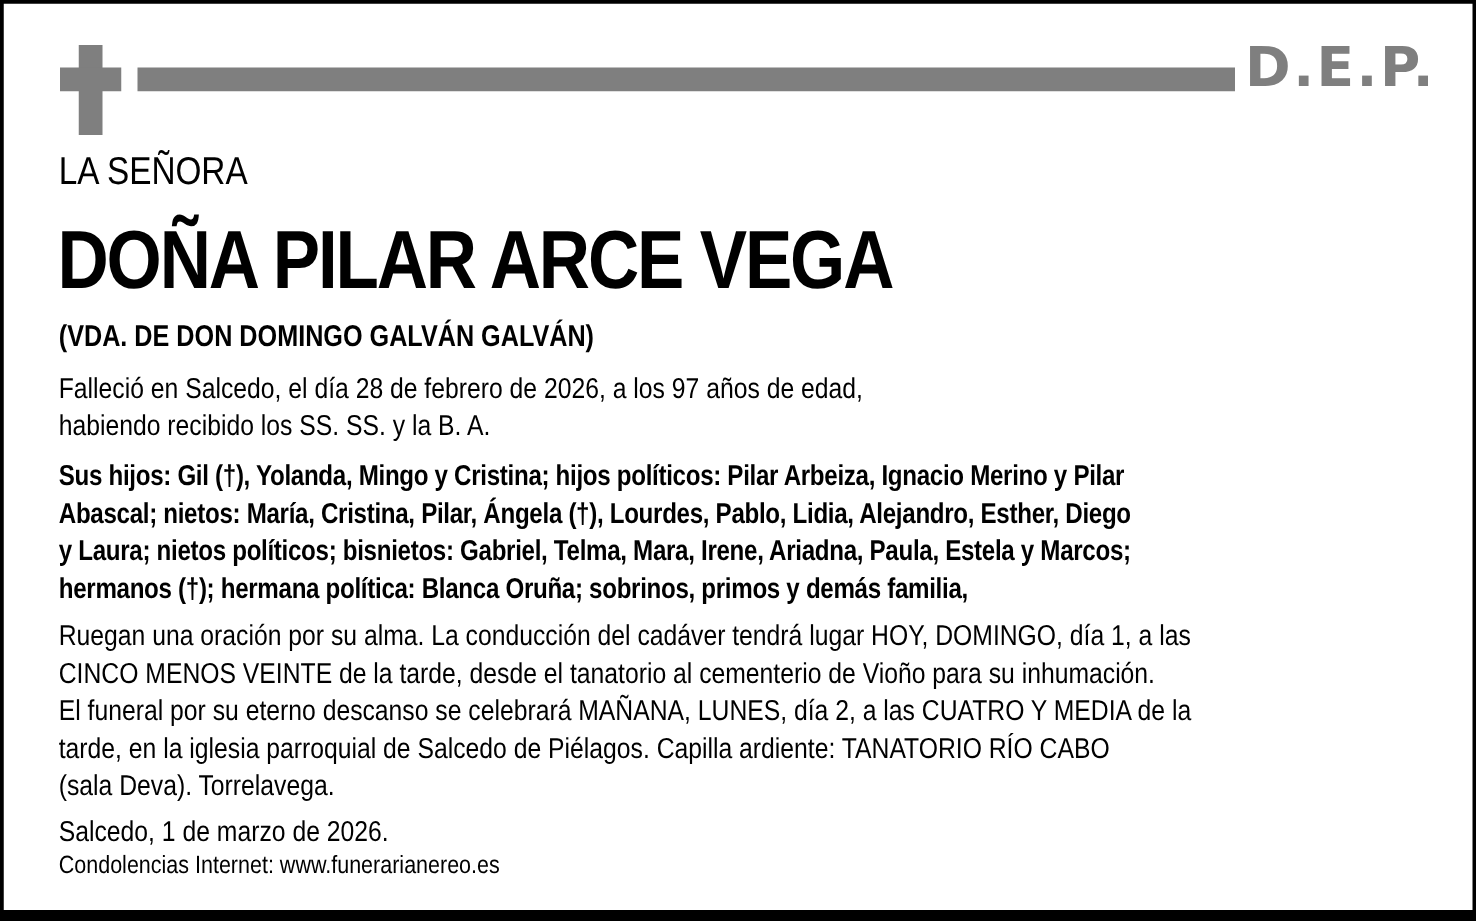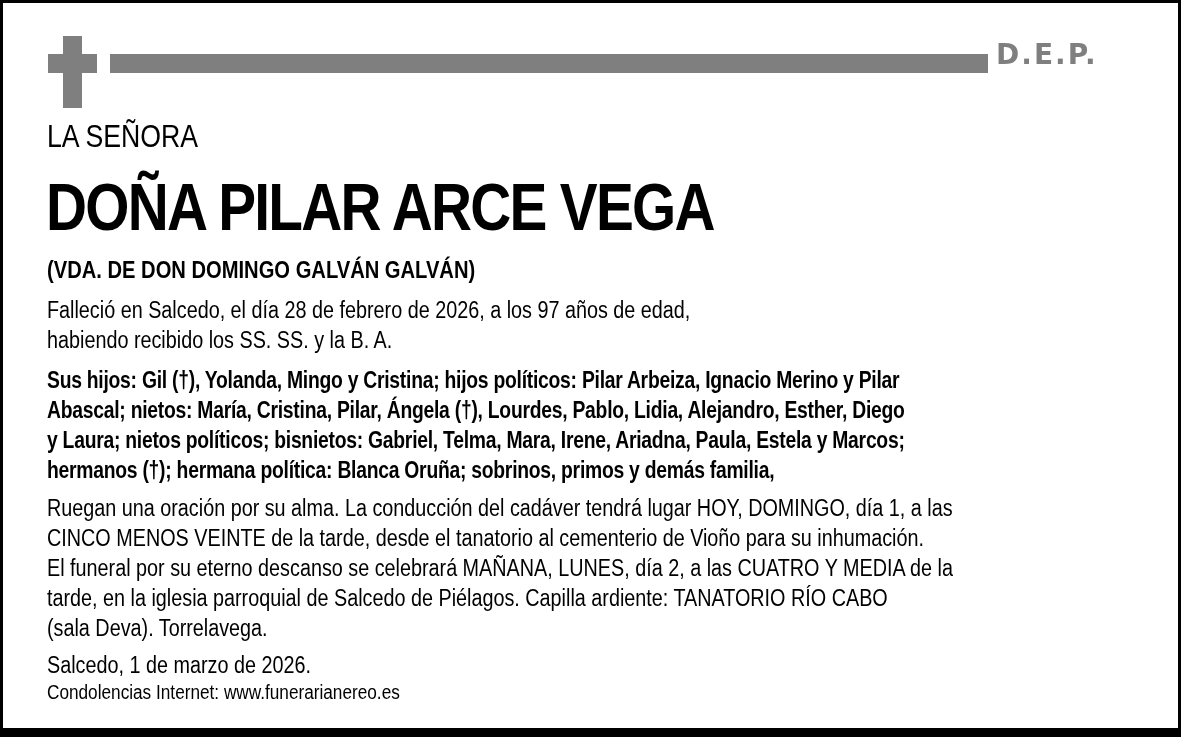--- a/index.html
+++ b/index.html
@@ -8,21 +8,21 @@
       position: absolute; left: 3px; top: 3px; width: 1175px; height: 725px;
       background: #fff; overflow: hidden;
     }
     .abs { position: absolute; }
     .gray { background: #7f7f7f; }
     .cross-v { left: 60px; top: 33px; width: 19px; height: 72px; }
     .cross-h { left: 45px; top: 51px; width: 49px; height: 19px; }
     .rule { left: 107px; top: 51px; width: 878px; height: 19px; }
     .dep {
       left: 993px; top: 30px; font-family: "DejaVu Sans", sans-serif; font-weight: bold;
-      font-size: 28px; letter-spacing: 2px; color: #7f7f7f; line-height: 44px;
+      font-size: 44px; letter-spacing: 2px; color: #7f7f7f; line-height: 44px;
     }
     .txt { font-family: "Liberation Sans", sans-serif; color: #000; white-space: nowrap; }
     .label { left: 44px; top: 116px; font-size: 31px; line-height: 36px; transform: scaleX(0.86); transform-origin: left top; }
     .name {
       left: 43px; top: 167px; font-size: 66px; line-height: 74px; font-weight: bold;
       letter-spacing: -2px; transform: scaleX(0.86); transform-origin: left top;
     }
     .widow {
       left: 44px; top: 252px; font-size: 24px; line-height: 30px; font-weight: bold;
       transform: scaleX(0.84); transform-origin: left top;

